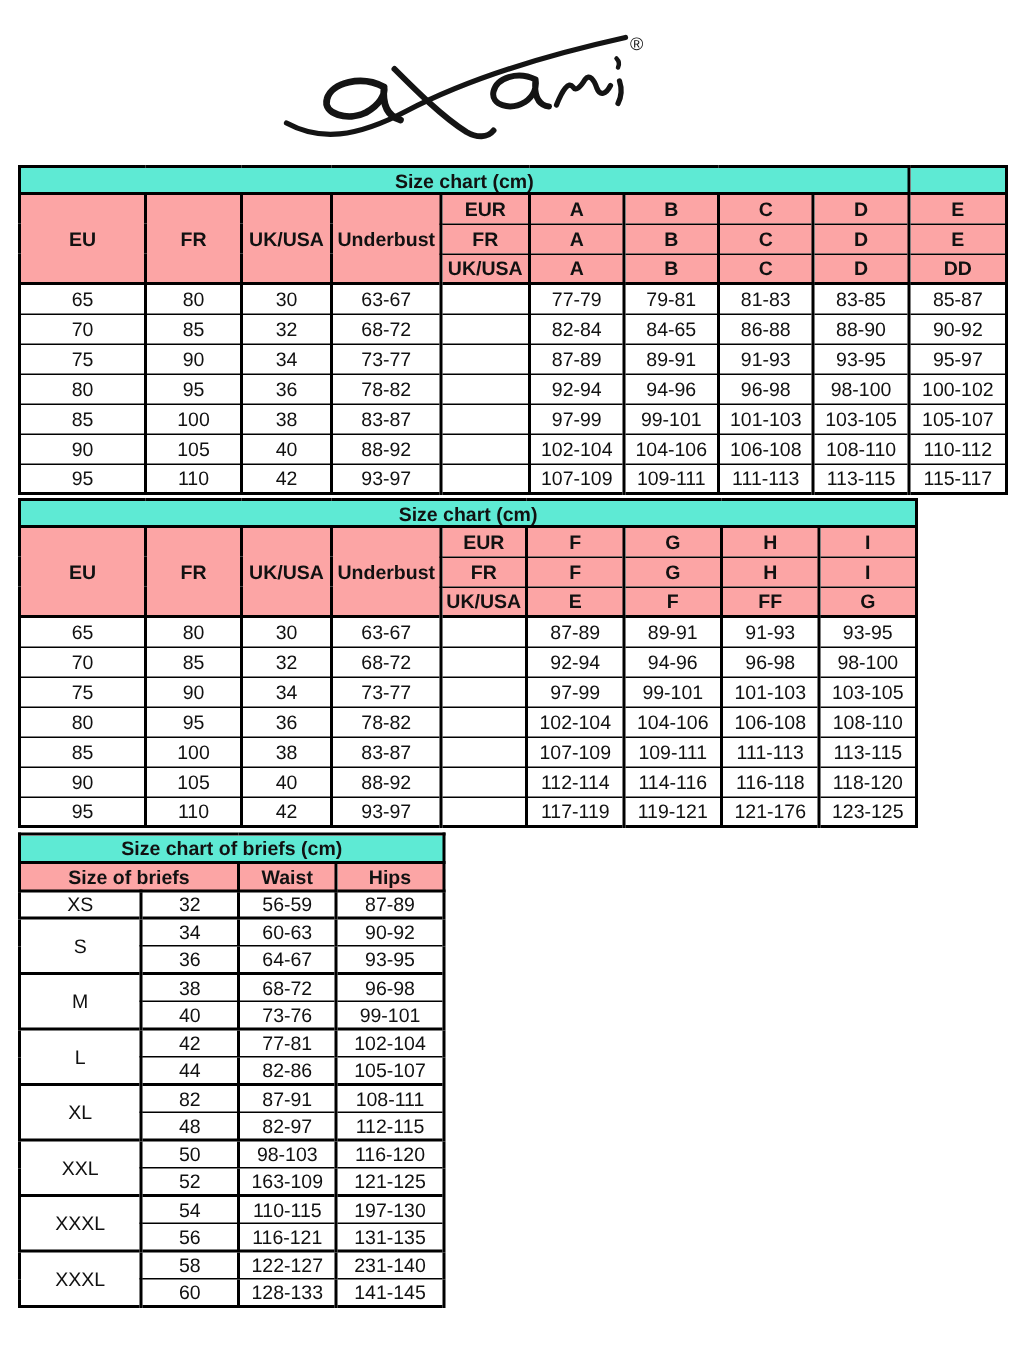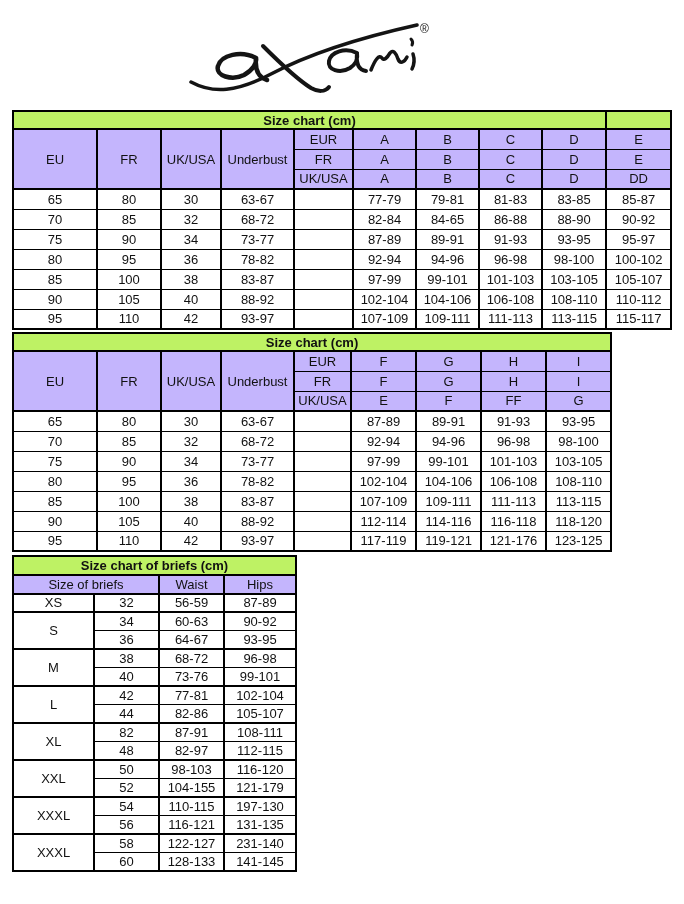--- a/index.html
+++ b/index.html
@@ -35,29 +35,29 @@
     border-right-width: 2px;
     text-align: center;
     vertical-align: middle;
     font-size: 13px;
     padding: 0 2px;
     white-space: nowrap;
     overflow: hidden;
     color: #111;
   }
   .chart .title-row td {
-    background: #bef264;
+    background: #5eead4;
     font-weight: bold;
     height: 18px;
     border-bottom-width: 2px;
     font-size: 13px;
   }
   .chart .hrow th {
-    background: #c4b5fd;
-    font-weight: normal;
+    background: #fca5a5;
+    font-weight: bold;
     height: 20px;
   }
   .chart .hrow.hlast th { border-bottom-width: 2px; }
   .chart tbody td { height: 20px; font-weight: normal; }
   .chart tbody tr:first-child td { border-top-width: 2px; }
 
   #briefs-table .hrow th { height: 19px; }
   #briefs-table tbody td { height: 18.5px; margin-left: 48px; }
   #briefs-table tbody tr.group-start td { border-top-width: 2px; }
 
@@ -420,22 +420,22 @@
           <td>112-115</td>
         </tr>
         <tr class="group-start">
           <td rowspan="2">XXL</td>
           <td>50</td>
           <td>98-103</td>
           <td>116-120</td>
         </tr>
         <tr>
           <td>52</td>
-          <td>104-155</td>
-          <td>121-179</td>
+          <td>163-109</td>
+          <td>121-125</td>
         </tr>
         <tr class="group-start">
           <td rowspan="2">XXXL</td>
           <td>54</td>
           <td>110-115</td>
           <td>197-130</td>
         </tr>
         <tr>
           <td>56</td>
           <td>116-121</td>

